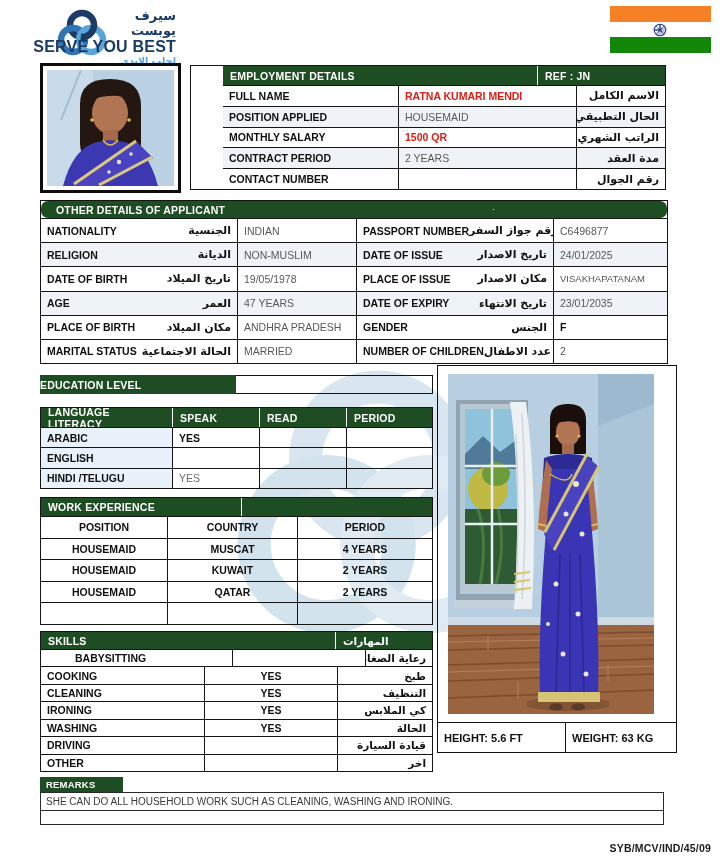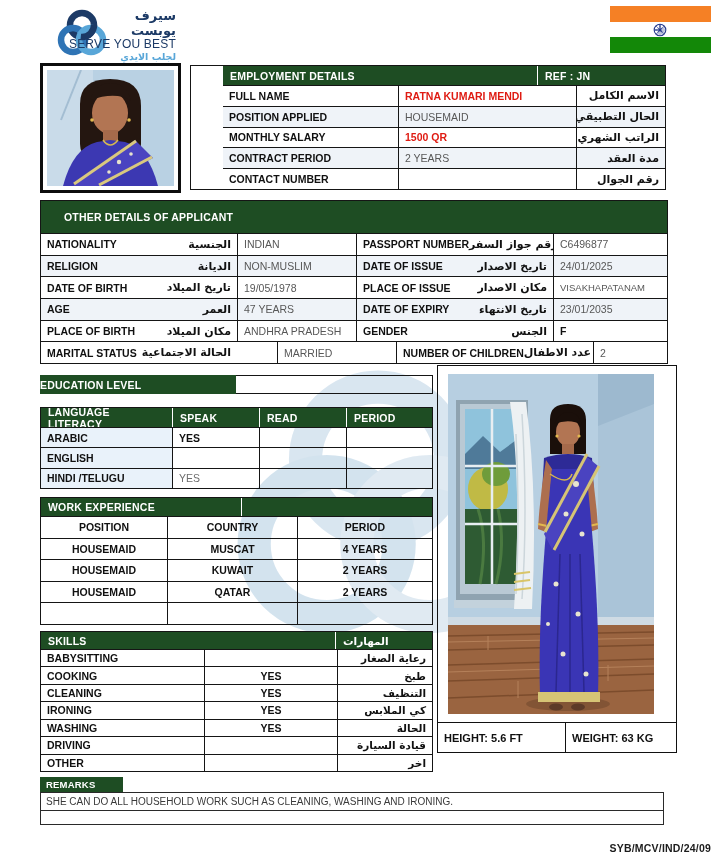--- a/index.html
+++ b/index.html
@@ -25,21 +25,21 @@
   .gray{color:#6d6d6d;font-weight:400;}
   .ar{font-family:"DejaVu Sans",sans-serif;font-weight:700;font-size:11px;direction:rtl;white-space:nowrap;}
   .cent{justify-content:center;text-align:center;}
   .rt{justify-content:flex-end;}
   .tint{background:rgba(236,241,247,.85);}
   .coltint{background:rgba(227,239,249,.8);}
   .hdiv{border-left:1.5px solid #fff;}
   
   .logotext{display:flex;flex-direction:column;align-items:flex-end;line-height:1.12;}
   .logotext .l1{font-family:"DejaVu Sans",sans-serif;direction:rtl;font-weight:700;font-size:13px;color:var(--brand_navy,#1c3a66);}
-  .logotext .l2{font-weight:400;font-size:12px;color:var(--brand_navy,#1c3a66);letter-spacing:.2px;white-space:nowrap;}
+  .logotext .l2{font-weight:700;font-size:16px;color:var(--brand_navy,#1c3a66);letter-spacing:.2px;white-space:nowrap;}
   .logotext .l3{font-family:"DejaVu Sans",sans-serif;direction:rtl;font-weight:700;font-size:9.5px;color:var(--brand_light_blue,#58a6d8);}
   .logotext .l4{font-weight:700;font-size:6.3px;color:var(--brand_light_blue,#58a6d8);letter-spacing:.45px;white-space:nowrap;}
   .footer{font-size:10.5px;font-weight:600;color:#1c1c1c;letter-spacing:.2px;}
   .remarktext{font-size:10px;color:#3a3a3a;white-space:nowrap;}
   .hwcell{display:flex;align-items:center;padding:0 6px;font-weight:700;font-size:11px;color:#101010;white-space:nowrap;}
 </style>
 </head>
 <body>
 
 <div id="canvas">
@@ -162,21 +162,21 @@
       <div class="tc" style="width:178px;">
           <span class="val"></span>
         </div>
       <div class="tc rt" style="flex:1;">
           <span class="ar">رقم الجوال</span>
         </div>
     </div>
   </div>
 
   <div class="abs tbl" style="left:40px;top:200px;width:628px;height:164px;">
-    <div class="bar" style="height:17px;flex:0 0 17px;padding:16px;">
+    <div class="bar" style="height:17px;flex:0 0 17px;padding:8px;border-radius:7px;">
       <div class="seg" style="flex:1;">OTHER DETAILS OF APPLICANT</div>
       <div class="seg hdiv" style="width:166px;"></div>
     </div>
     <div class="trow">
       <div class="tc nb" style="width:196px;justify-content:space-between;">
           <span class="lab">NATIONALITY</span>
           <span class="ar">الجنسية</span>
         </div>
       <div class="tc" style="width:119px;">
           <span class="val">INDIAN</span>
@@ -251,21 +251,21 @@
         </div>
       <div class="tc" style="flex:1;">
           <span class="val bold">F</span>
         </div>
     </div>
     <div class="trow">
       <div class="tc nb" style="width:196px;justify-content:space-between;">
           <span class="lab">MARITAL STATUS</span>
           <span class="ar">الحالة الاجتماعية</span>
         </div>
-      <div class="tc" style="width:119px;margin-left:40px;">
+      <div class="tc" style="width:119px;">
           <span class="val">MARRIED</span>
         </div>
       <div class="tc" style="width:197px;justify-content:space-between;">
           <span class="lab">NUMBER OF CHILDREN</span>
           <span class="ar">عدد الاطفال</span>
         </div>
       <div class="tc" style="flex:1;">
           <span class="val">2</span>
         </div>
     </div>
@@ -390,21 +390,21 @@
         </div>
     </div>
   </div>
 
   <div class="abs tbl" style="left:40px;top:631px;width:393px;height:141px;">
     <div class="bar" style="height:17px;flex:0 0 17px;padding:0;text-align:right;">
       <div class="seg" style="flex:1;">SKILLS</div>
       <div class="seg hdiv ar" style="width:97px;justify-content:flex-end;font-size:10.5px;">المهارات</div>
     </div>
     <div class="trow">
-      <div class="tc nb" style="width:163px;">
+      <div class="tc nb" style="width:163px;margin-left:28px;">
           <span class="lab">BABYSITTING</span>
         </div>
       <div class="tc cent" style="width:133px;">
           <span class="lab"></span>
         </div>
       <div class="tc rt" style="flex:1;">
           <span class="ar" style="font-size:10.5px;">رعاية الصغار</span>
         </div>
     </div>
     <div class="trow">
@@ -570,15 +570,15 @@
   </div>
 
   <div class="abs bar" style="left:40px;top:777px;width:83px;height:15px;font-size:9.5px;padding:0 6px;">REMARKS</div>
   <div class="abs" style="left:40px;top:792px;width:624px;height:19px;border:1.2px solid #2a2a2a;display:flex;align-items:center;padding:0 5px;">
     <span class="remarktext">SHE CAN DO ALL HOUSEHOLD WORK SUCH AS CLEANING, WASHING AND IRONING.</span>
   </div>
   <div class="abs" style="left:40px;top:811px;width:624px;height:14px;border:1.2px solid #2a2a2a;border-top:none;">
     <span class="remarktext"></span>
   </div>
 
-  <div class="abs footer" style="right:14px;top:842px;">SYB/MCV/IND/24/09</div>
+  <div class="abs footer" style="right:14px;top:842px;">SYB/MCV/IND/45/09</div>
 
 </div>
 
 </body></html>

